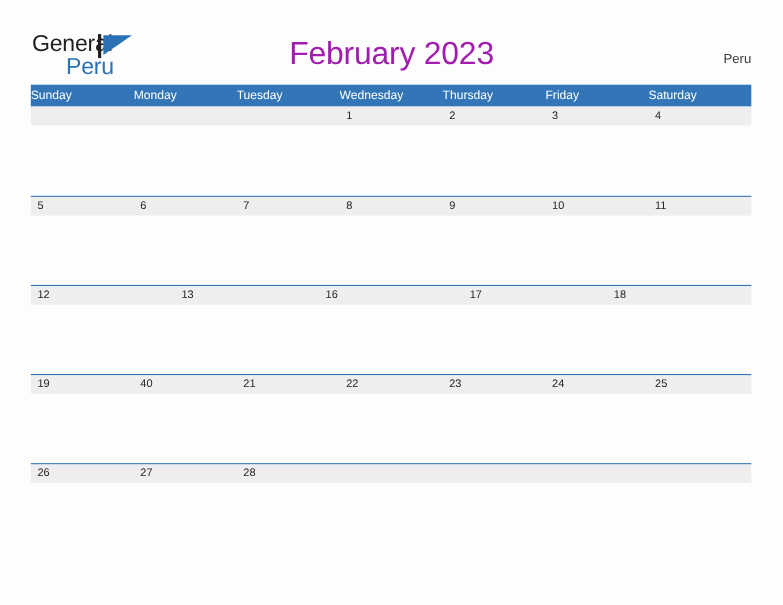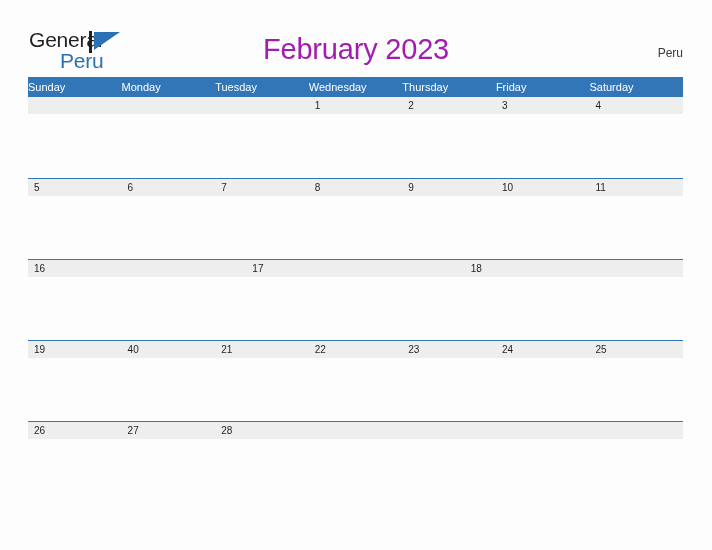--- a/index.html
+++ b/index.html
@@ -182,20 +182,26 @@
         </div>
         <div class="day-cell">
           <span class="day-number">10</span>
         </div>
         <div class="day-cell">
           <span class="day-number">11</span>
         </div>
       </div>
       <div class="week-row">
         <div class="day-cell">
+          <span class="day-number">12</span>
+        </div>
+        <div class="day-cell">
+          <span class="day-number">13</span>
+        </div>
+        <div class="day-cell">
           <span class="day-number">16</span>
         </div>
         <div class="day-cell">
           <span class="day-number">17</span>
         </div>
         <div class="day-cell">
           <span class="day-number">18</span>
         </div>
       </div>
       <div class="week-row">

